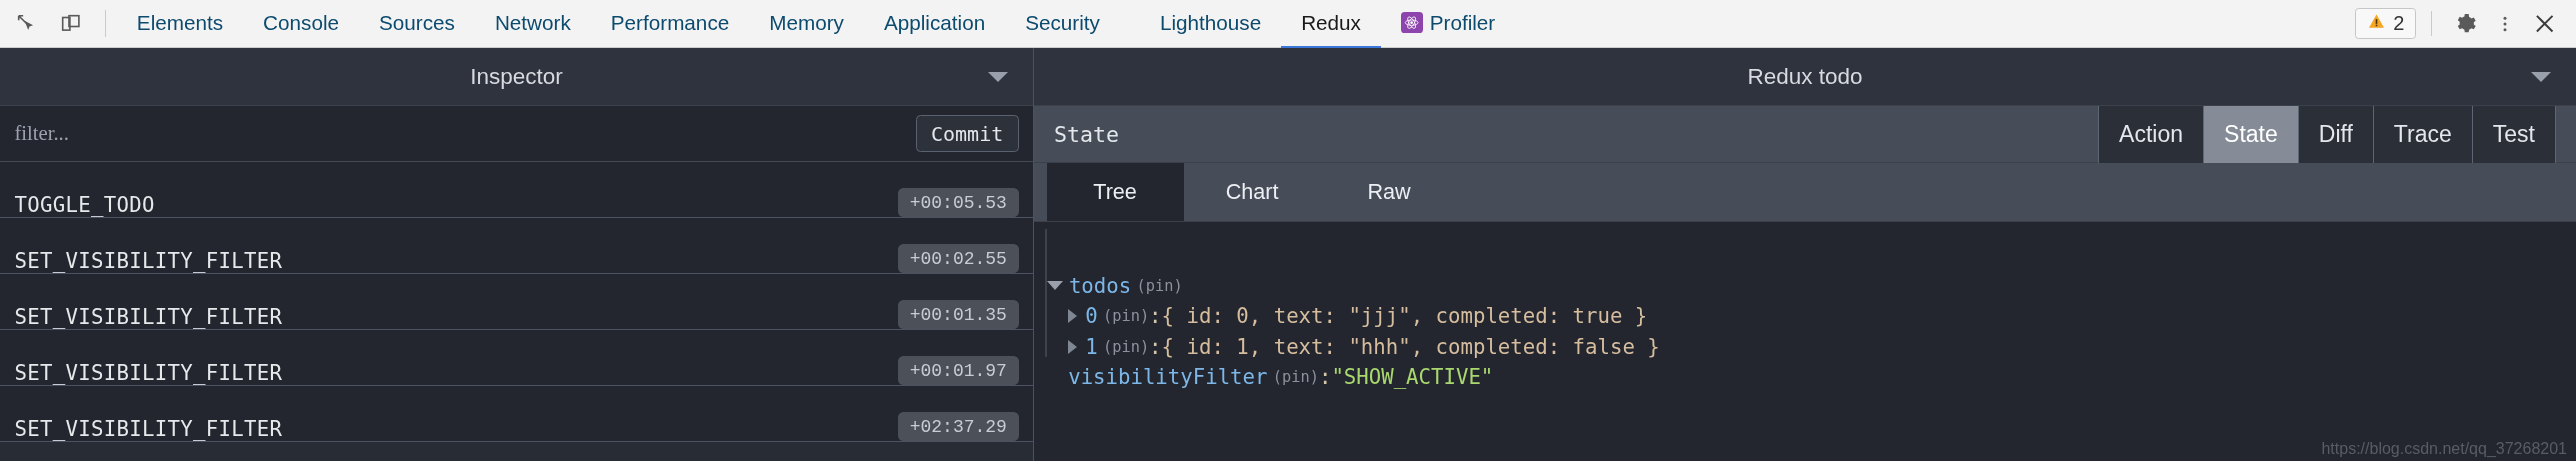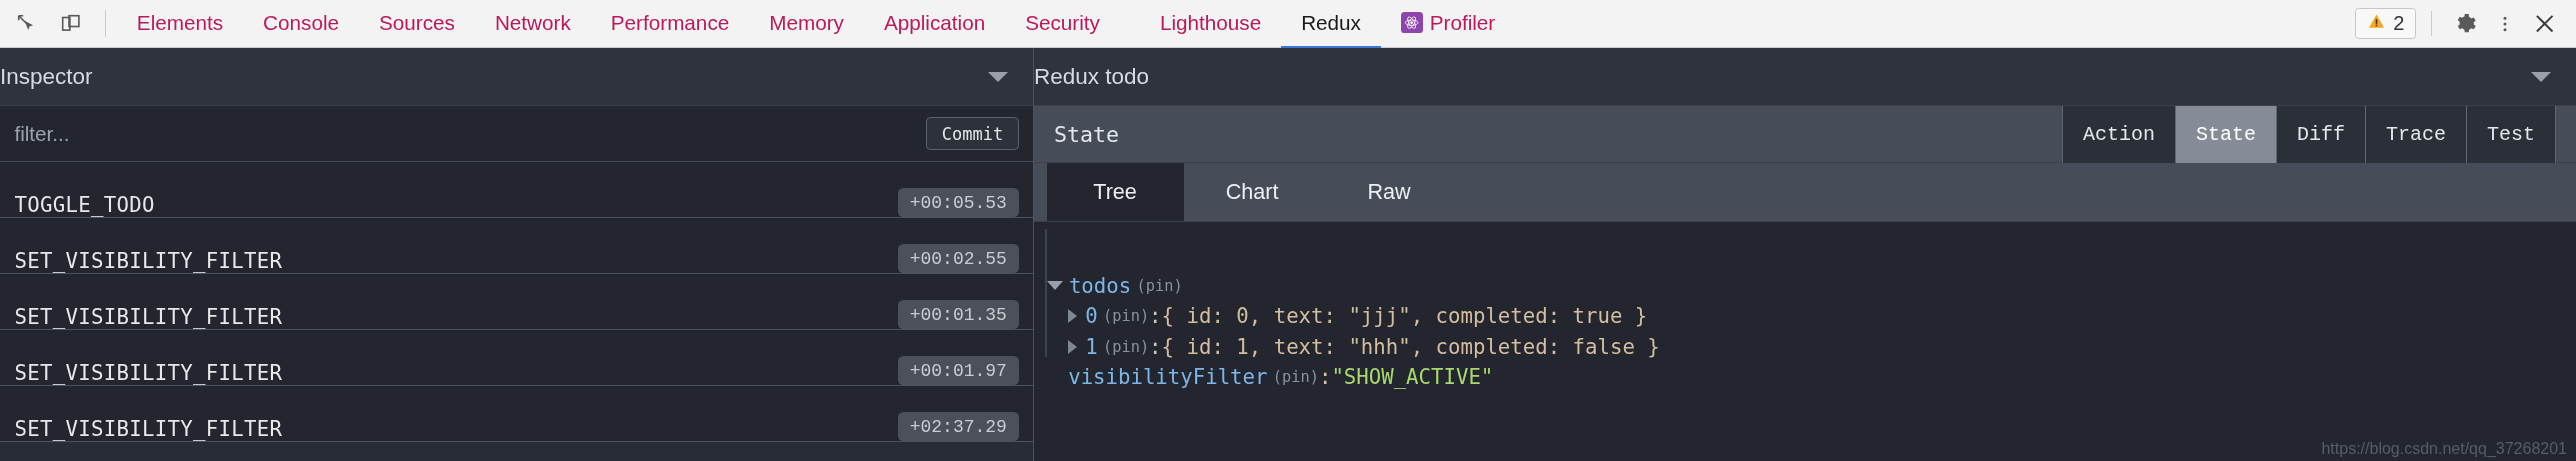--- a/index.html
+++ b/index.html
@@ -26,21 +26,21 @@
   }
   .tb-sep {
     width: 0.9px; height: 27px; background: #cacaca; margin: 0 10.8px;
   }
   .tab-list { display: flex; align-items: center; height: 48px; }
   .tab {
     height: 48px;
     padding: 0 20px;
     display: flex; align-items: center; gap: 7.2px;
     font-size: 20.7px;
-    color: #be185d;
+    color: #0c4a6e;
     cursor: pointer;
     border-bottom: 2.7px solid transparent;
     white-space: nowrap;
   }
   .tab.selected {
     color: #1a1a1a;
     border-bottom: 2.7px solid #3a77d8;
   }
   .tab.spaced { margin-left: 20px; }
   .react-badge {
@@ -84,21 +84,21 @@
   
   .left-col {
     width: 1034px; height: 414px;
     border-right: 1.8px solid #4b5263;
     display: flex; flex-direction: column;
     position: relative;
   }
   .panel-head {
     height: 58px;
     background: #2f333d;
-    display: flex; align-items: center; 
+    display: flex; align-items: center; justify-content: center;
     position: relative;
     border-bottom: 0.9px solid #3b404b;
   }
   .panel-head-title {
     font-size: 22.5px; color: #d7dae0;
     font-family: "Liberation Sans", sans-serif;
   }
   .chev {
     position: absolute; right: 25px; top: 50%;
     transform: translateY(-50%);
@@ -112,31 +112,31 @@
     height: 56px;
     background: #23262e;
     display: flex; align-items: center;
     padding: 0 14.4px;
     border-bottom: 0.9px solid #444a56;
   }
   .filter-input {
     flex: 1;
     background: transparent; border: none; outline: none;
     color: #e5e5e5;
-    font-family: Liberation Sans, sans-serif;
+    font-family: Liberation Serif, serif;
     font-size: 20.7px;
   }
   .filter-input::placeholder { color: #9ba2ae; }
   .commit-btn {
     border: 0.9px solid #5b626f;
     border-radius: 4.5px;
     background: #2d313a;
     color: #e3e6ea;
     font-family: "DejaVu Sans Mono", monospace;
-    font-size: 17px;
+    font-size: 20px;
     padding: 5.4px 14.4px;
     cursor: pointer;
   }
   .action-list { flex: 1; overflow: hidden; }
   .action-row {
     height: 56px;
     background: #23262e;
     border-bottom: 0.9px solid #4b5263;
     display: flex; align-items: flex-end;
     padding: 0 14.4px;
@@ -180,22 +180,22 @@
     margin-left: auto;
     display: flex;
     border: 0.9px solid #5f6673;
     border-radius: 5.4px;
     overflow: hidden;
   }
   .seg {
     padding: 24px 20px;
     background: #2b2f38;
     color: #e4e7ec;
-    font-family: Liberation Mono, monospace;
-    font-size: 20px;
+    font-family: Liberation Sans, sans-serif;
+    font-size: 23px;
     border-right: 0.9px solid #5f6673;
     cursor: pointer;
   }
   .seg:last-child { border-right: none; }
   .seg.active { background: #868c97; color: #ffffff; }
 
   .subtabs {
     height: 59px;
     background: #474d58;
     display: flex; align-items: stretch;

